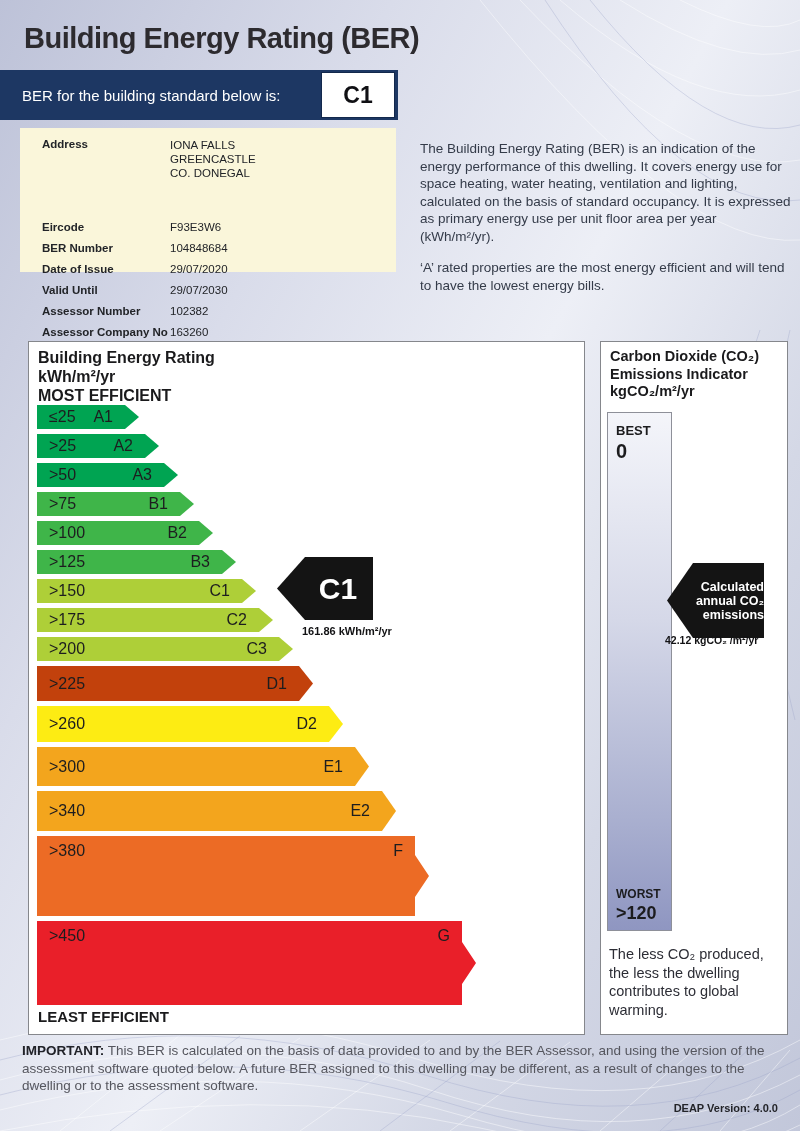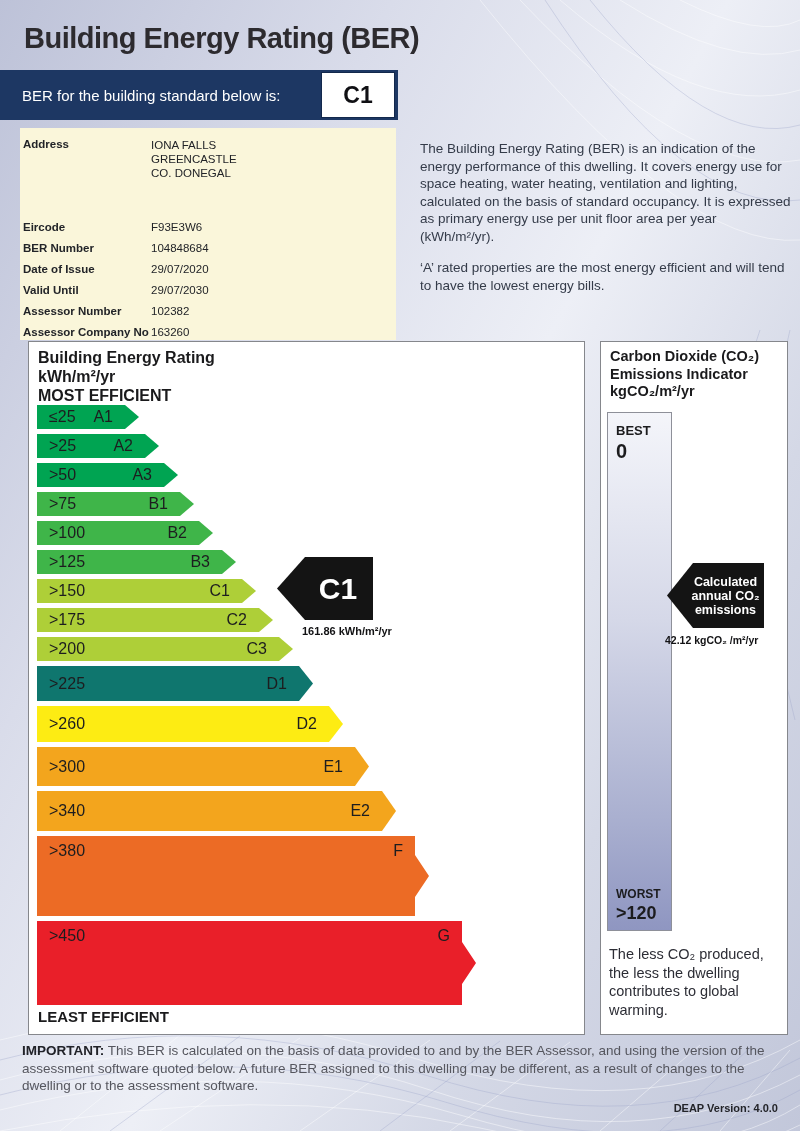--- a/index.html
+++ b/index.html
@@ -10,21 +10,21 @@
     background:linear-gradient(118deg,#bdc2d8 0%,#d9dcea 28%,#edeff6 52%,#d4d8e6 74%,#c2c7da 100%);
   }
   .deco { position:absolute; left:0; top:0; width:800px; height:1131px; pointer-events:none; }
 
   .page-title { position:absolute; left:24px; top:22px; font-size:29px; font-weight:bold; color:#2d2b2f; letter-spacing:-0.5px; }
 
   .ber-banner { position:absolute; left:0; top:70px; width:398px; height:50px; background:#1d3763; }
   .ber-banner-label { position:absolute; left:22px; top:0; height:50px; display:flex; align-items:center; color:#ffffff; font-size:15px; }
   .rating-box { position:absolute; left:321px; top:2px; width:74px; height:46px; background:#ffffff; border:1px solid #13284c; display:flex; align-items:center; justify-content:center; font-size:23px; font-weight:bold; color:#101014; }
 
-  .details-panel { position:absolute; left:20px; top:128px; width:376px; height:212px; background:#faf6da; padding:10px 0 0 3px; font-size:11.5px; color:#222428; }
+  .details-panel { position:absolute; left:20px; top:128px; width:376px; height:144px; background:#faf6da; padding:10px 0 0 22px; font-size:11.5px; color:#222428; }
   .detail-row { display:flex; line-height:13px; margin-bottom:8px; }
   .detail-row .lbl { width:128px; font-weight:bold; flex:none; }
   .addr-lines div { line-height:14px; }
   .detail-spacer { height:33px; }
 
   .intro { position:absolute; left:420px; top:140px; width:372px; font-size:13.5px; line-height:17.5px; color:#343b49; }
   .intro p + p { margin-top:14px; }
 
   .panel { position:absolute; background:#ffffff; border:1px solid #85878c; }
   .ber-panel { left:28px; top:341px; width:557px; height:694px; }
@@ -48,23 +48,23 @@
           display:flex; align-items:center; justify-content:center; padding-left:26px; font-size:30px; font-weight:bold; }
   .ber-pointer-value { position:absolute; left:273px; top:283px; font-size:11px; font-weight:bold; color:#121214; white-space:nowrap; }
 
   .co2-bar { position:absolute; left:6px; top:70px; width:65px; height:519px; border:1px solid #8e9099;
           background:linear-gradient(180deg,#f4f5fa 0%, #d5d8e8 40%, #aab0d0 78%, #8f96c1 100%); }
   .co2-best-label  { position:absolute; left:8px; top:10px; font-size:13px; font-weight:bold; color:#1c1c1e; }
   .co2-best-value  { position:absolute; left:8px; top:27px; font-size:20px; font-weight:bold; color:#1c1c1e; }
   .co2-worst-label { position:absolute; left:8px; bottom:29px; font-size:12px; font-weight:bold; color:#1c1c1e; }
   .co2-worst-value { position:absolute; left:8px; bottom:6px; font-size:18px; font-weight:bold; color:#1c1c1e; }
 
-  .co2-pointer { position:absolute; left:66px; top:221px; width:97px; height:65px; background:#141414; color:#ffffff;
+  .co2-pointer { position:absolute; left:66px; top:221px; width:97px; height:75px; background:#141414; color:#ffffff;
           clip-path:polygon(0 50%, 26px 0, 100% 0, 100% 100%, 26px 100%);
-          display:flex; flex-direction:column; align-items:center; justify-content:center; padding-left:20px;
+          display:flex; flex-direction:column; align-items:flex-end; justify-content:center; padding-left:20px;
           font-size:12.5px; font-weight:bold; line-height:14px; }
   .co2-pointer-value { position:absolute; left:64px; top:292px; font-size:10.5px; font-weight:bold; color:#121214; white-space:nowrap; }
   .co2-note { position:absolute; left:8px; top:603px; width:173px; font-size:14.5px; line-height:18.5px; color:#2c2d35; }
 
   .footer-text { position:absolute; left:22px; top:1042px; width:752px; font-size:13.5px; line-height:17.5px; color:#55565e; }
   .footer-text b { color:#212228; }
   .deap { position:absolute; right:22px; top:1102px; font-size:11px; font-weight:bold; color:#232429; }
 </style>
 </head>
 <body>
@@ -188,21 +188,21 @@
           <span class="grade">C1</span>
         </div>
         <div class="band" style="width: 236px; height: 24px; background: rgb(174, 207, 56);">
           <span class="range">&gt;175</span>
           <span class="grade">C2</span>
         </div>
         <div class="band" style="width: 256px; height: 24px; background: rgb(174, 207, 56);">
           <span class="range">&gt;200</span>
           <span class="grade">C3</span>
         </div>
-        <div class="band" style="width: 276px; height: 35px; background: #0f766e;">
+        <div class="band" style="width: 276px; height: 35px; background: #c2410c;">
           <span class="range">&gt;225</span>
           <span class="grade">D1</span>
         </div>
         <div class="band" style="width: 306px; height: 36px; background: rgb(253, 236, 19);">
           <span class="range">&gt;260</span>
           <span class="grade">D2</span>
         </div>
         <div class="band" style="width: 332px; height: 39px; background: rgb(243, 165, 29);">
           <span class="range">&gt;300</span>
           <span class="grade">E1</span>

